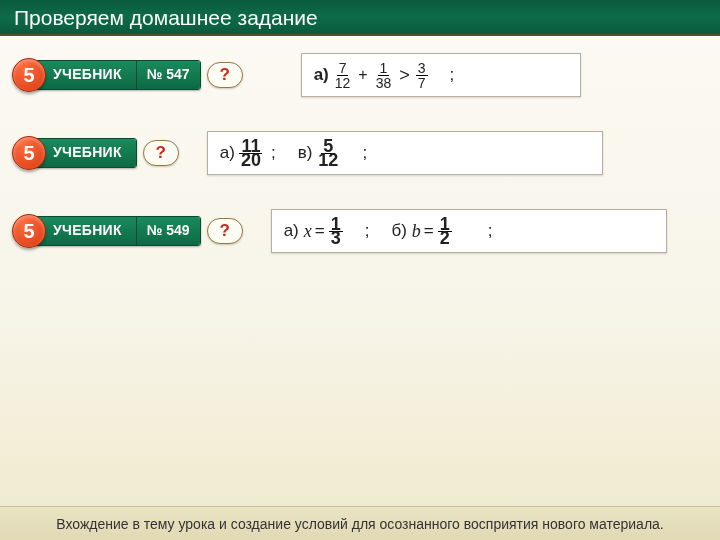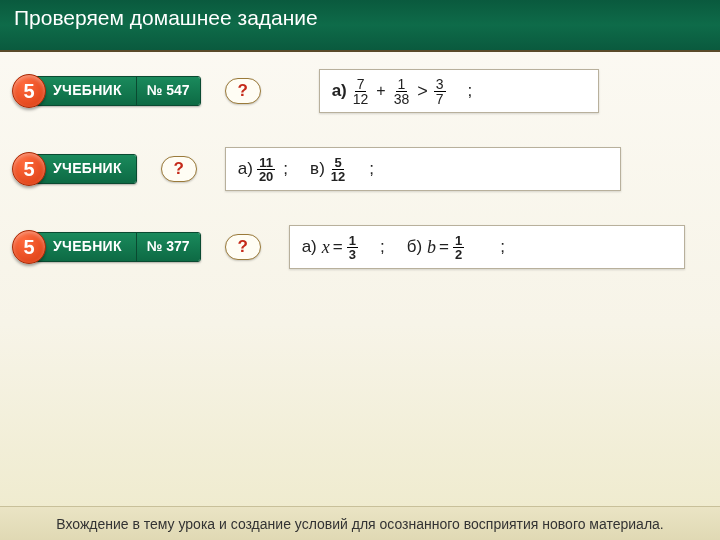--- a/index.html
+++ b/index.html
@@ -11,21 +11,21 @@
     position: relative;
     overflow: hidden;
   }
   .header {
     background: #0e6b49;
     background: linear-gradient(to bottom, #0a5a3e 0%, #0e6b49 50%, #0a5a3e 100%);
     color: #fff;
     font-size: 21px;
     padding: 6px 7px 7px 14px;
     border-bottom: 2px solid #5a4a2a;
-    height: 52px;
+    height: 36px;
   }
   .rows { padding: 16px 12px 0 12px; }
   .row {
     display: flex;
     align-items: center;
     margin-bottom: 32px;
     height: 46px;
   }
   .badge {
     width: 34px; height: 34px;
@@ -41,21 +41,21 @@
     margin-right: -12px;
     z-index: 2;
   }
   .pill-group {
     display: flex;
     border-radius: 3px;
     overflow: hidden;
     height: 30px;
     border: 1px solid #0a4a31;
     box-shadow: 0 1px 2px rgba(0,0,0,0.3);
-    margin-right: 24px;
+    margin-right: 6px;
   }
   .pill-left {
     background: linear-gradient(to bottom, #1a8a5c, #0d6a44);
     color: #fff;
     font-weight: bold;
     font-size: 14px;
     padding: 5px 14px 0 18px;
     letter-spacing: 0.3px;
   }
   .pill-right {
@@ -90,21 +90,21 @@
     padding: 0 12px;
     font-size: 17px;
     color: #222;
   }
   .answer-box.wide { width: 396px; }
   .answer-box.med { width: 280px; margin-left: 30px; }
   .frac {
     display: inline-flex;
     flex-direction: column;
     align-items: center;
-    font-size: 13px;
+    font-size: 18px;
     line-height: 13px;
     vertical-align: middle;
     font-weight: bold;
     margin: 0 2px;
   }
   .frac .num { border-bottom: 1.5px solid #000; padding: 0 2px; }
   .frac .den { padding: 0 2px; }
   .frac.thin { font-weight: normal; font-size: 14px; line-height: 14px; }
   .frac.thin .num { border-bottom: 1px solid #000; }
   .op { margin: 0 4px; font-size: 16px; }
@@ -196,21 +196,21 @@
       <span class="semi">;</span>
     </div>
   </div>
 
   <div class="row">
     <div class="badge">
         <span>5</span>
       </div>
     <div class="pill-group">
       <div class="pill-left">УЧЕБНИК</div>
-      <div class="pill-right">№ 377</div>
+      <div class="pill-right">№ 549</div>
     </div>
     <div class="qmark">
         <span>?</span>
       </div>
     <div class="answer-box wide">
       <span class="lbl">а)</span>
       <span class="ital" style="margin:0 3px;">x</span>
       <span>=</span>
       <span class="frac" style="margin-left:4px;">
         <span class="num">1</span>

